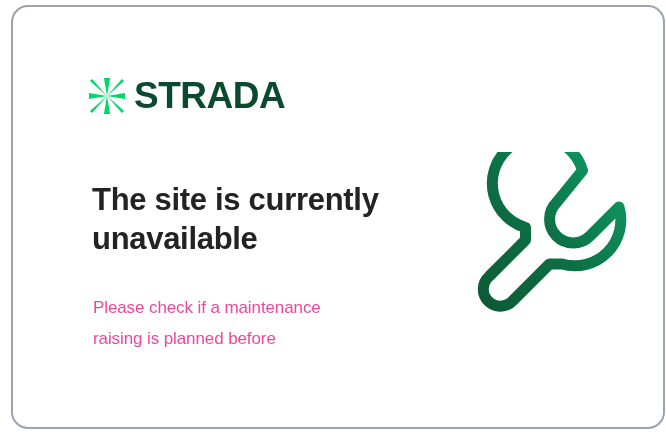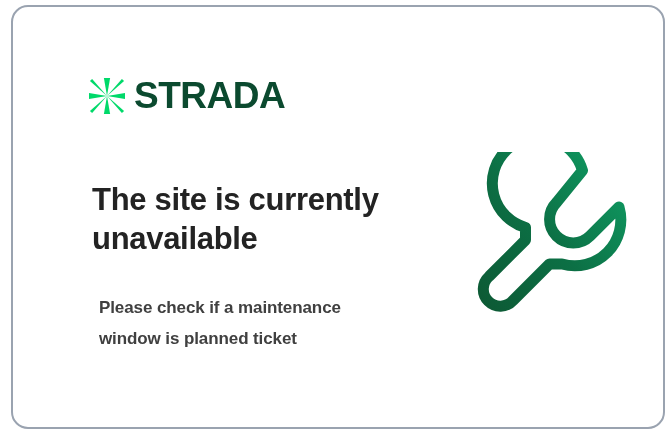--- a/index.html
+++ b/index.html
@@ -65,25 +65,24 @@
     letter-spacing: -0.3px;
   }
 
   
   .bodycopy {
     position: absolute;
     left: 80px;
     top: 268px;
     width: 310px;
     font-size: 17px;
-    font-weight: bold;
+    font-weight: normal;
     line-height: 1.85;
-    color: #404040;
+    color: #ec4899;
     letter-spacing: -0.1px;
-    margin-left: 6px;
   }
   .bodycopy .line {
     display: block;
     white-space: nowrap;
   }
 
   
   .wrench {
     position: absolute;
     left: 452px;
@@ -119,21 +118,21 @@
         </g>
       </svg>
     </span>
     <span class="brand-word">STRADA</span>
   </div>
 
   <h1 class="headline">The site is currently unavailable</h1>
 
   <p class="bodycopy">
     <span class="line">Please check if a maintenance</span>
-    <span class="line">window is planned ticket</span>
+    <span class="line">raising is planned before</span>
   </p>
 
   <div class="wrench">
     <svg viewBox="0 0 164 170" xmlns="http://www.w3.org/2000/svg" aria-hidden="true">
       <defs>
         <linearGradient id="wrenchGrad" x1="0" y1="1" x2="1" y2="0">
           <stop offset="0" stop-color="#0d5a35"></stop>
           <stop offset="0.45" stop-color="#0c7045"></stop>
           <stop offset="1" stop-color="#10a368"></stop>
         </linearGradient>

